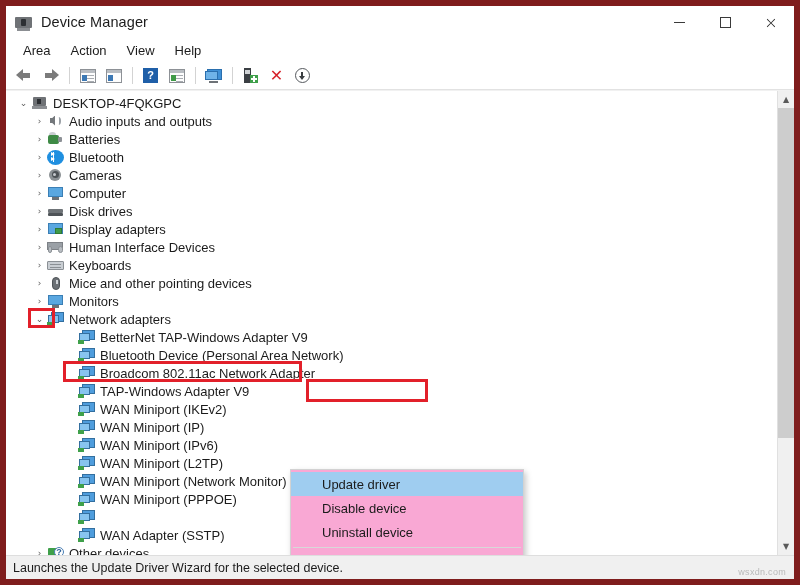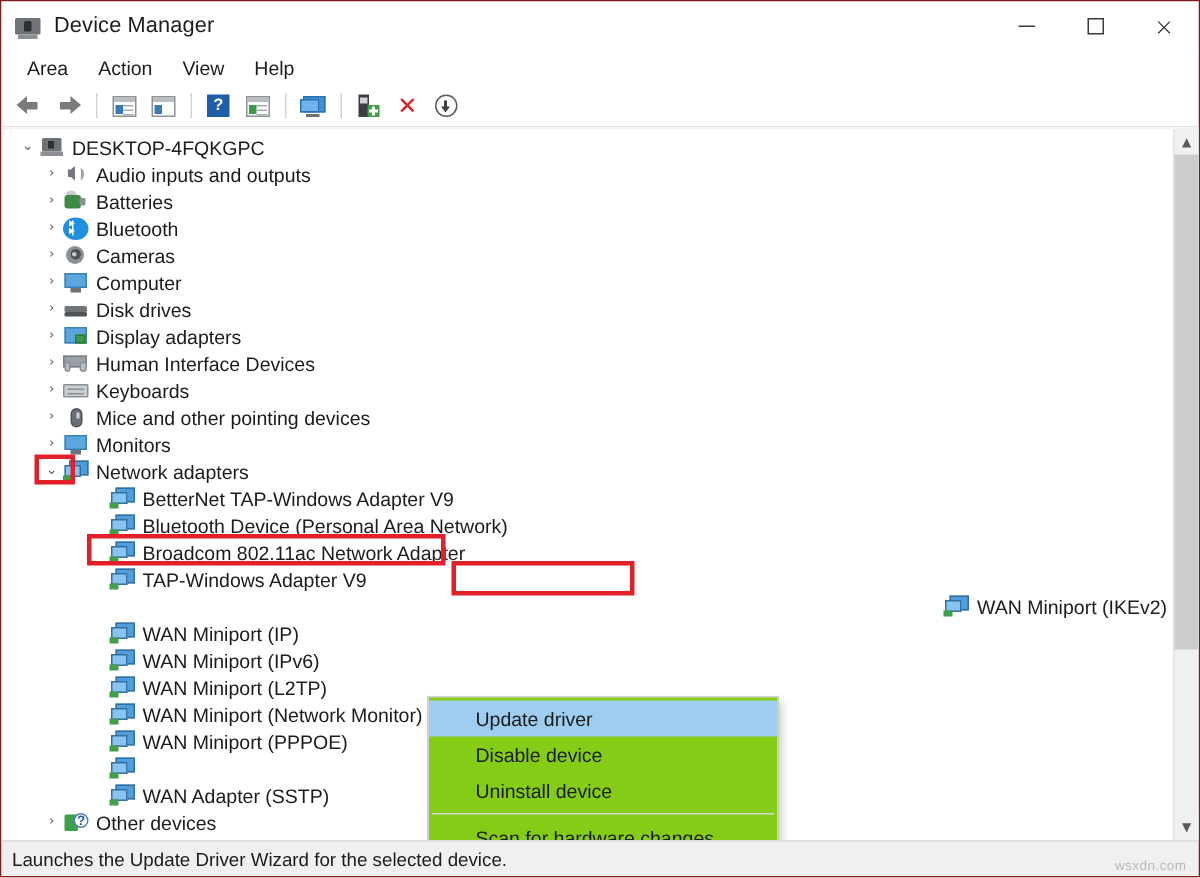--- a/index.html
+++ b/index.html
@@ -9,21 +9,21 @@
     overflow: hidden;
     background: #ffffff;
     font-family: "Liberation Sans", sans-serif;
     -webkit-font-smoothing: antialiased;
   }
 
   #window {
     position: relative;
     width: 800px; height: 585px;
     background: #ffffff;
-    border: 1px solid #7f1d1d;
+    border: 6px solid #7f1d1d;
     display: flex;
     flex-direction: column;
   }
 
   
   #titlebar {
     height: 33px;
     flex: 0 0 33px;
     display: flex;
     align-items: center;
@@ -389,21 +389,21 @@
     position: absolute;
     left: 0; width: 16px;
     background: #cdcdcd;
   }
 
   
   #ctxmenu {
     position: absolute;
     left: 284px; top: 378px;
     width: 234px;
-    background: #84cc16;
+    background: #f9a8d4;
     border: 1px solid #d2d2d2;
     box-shadow: 2px 3px 6px rgba(0,0,0,0.22);
     padding: 2px 0 3px 0;
     z-index: 40;
   }
   .ctx-item {
     height: 24px;
     display: flex;
     align-items: center;
     padding-left: 31px;
@@ -680,21 +680,21 @@
           </div>
           <div class="row" style="padding-left: 57px;">
             <div class="chev"></div>
             <div class="ico ic-net">
               <div class="s1"></div>
               <div class="s2"></div>
               <div class="c"></div>
             </div>
             <div class="lbl">TAP-Windows Adapter V9</div>
           </div>
-          <div class="row" style="padding-left: 57px; justify-content: flex-end;">
+          <div class="row" style="padding-left: 57px;">
             <div class="chev"></div>
             <div class="ico ic-net">
               <div class="s1"></div>
               <div class="s2"></div>
               <div class="c"></div>
             </div>
             <div class="lbl">WAN Miniport (IKEv2)</div>
           </div>
           <div class="row" style="padding-left: 57px;">
             <div class="chev"></div>

